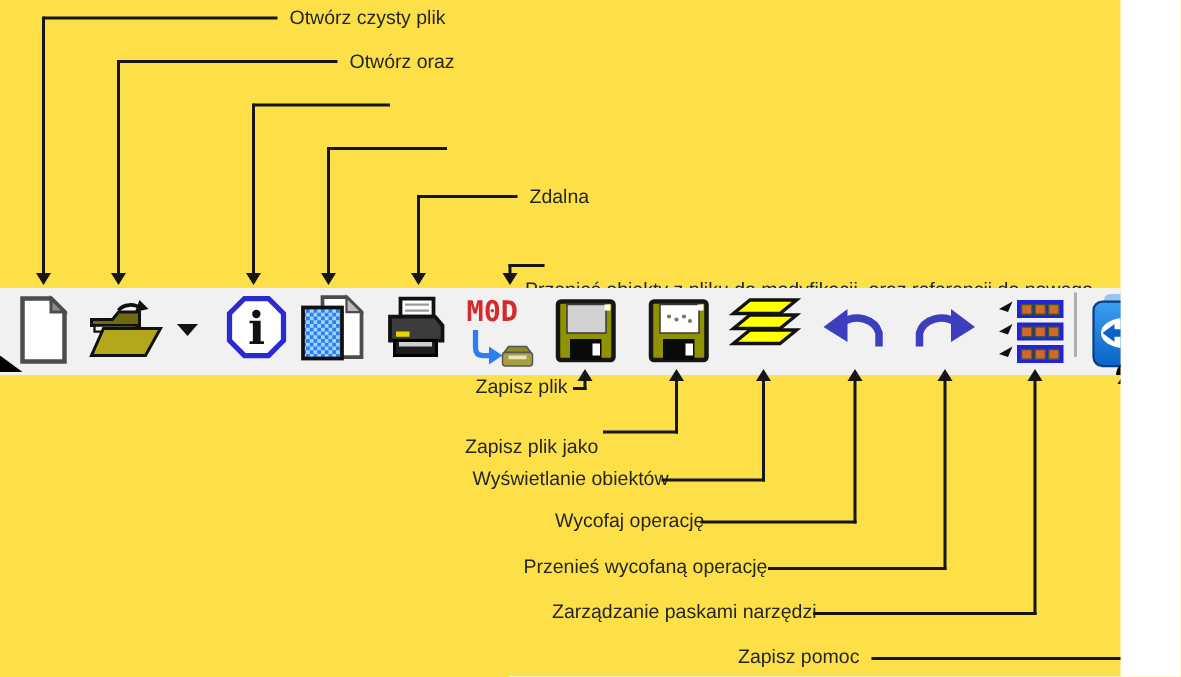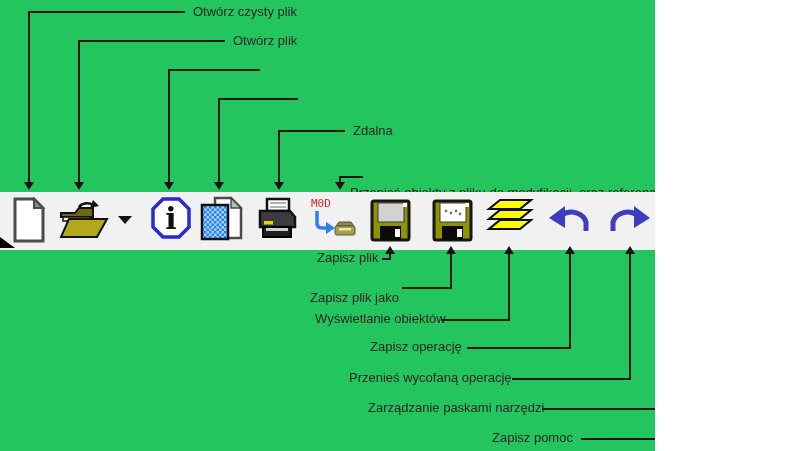--- a/index.html
+++ b/index.html
@@ -1,48 +1,48 @@
 <!DOCTYPE html>
 <html><head>
 <meta charset="utf-8">
 <style>
   html,body{margin:0;padding:0;background:#fff;}
-  #screen{position:relative;width:655px;height:451px;background:#22c55e;overflow:hidden;
+  #screen{position:relative;width:747px;height:451px;background:#fde047;overflow:hidden;
           font-family:"Liberation Sans", sans-serif;}
   .lbl{position:absolute;font-size:13px;line-height:14px;color:#262626;white-space:pre;}
   .hline{position:absolute;height:2px;background:#161616;}
   .vline{position:absolute;width:2px;background:#161616;}
   .ah-down{position:absolute;width:0;height:0;border-left:5px solid transparent;
            border-right:5px solid transparent;border-top:8px solid #161616;}
   .ah-up{position:absolute;width:0;height:0;border-left:5px solid transparent;
          border-right:5px solid transparent;border-bottom:8px solid #161616;}
   #toolbar{position:absolute;left:0;top:192px;width:787px;height:58px;background:#f1f1f2;}
   .tbtn{position:absolute;display:block;}
   .caret{position:absolute;width:0;height:0;border-left:7px solid transparent;
          border-right:7px solid transparent;border-top:8px solid #111;}
   .sep{position:absolute;width:2px;background:#adadad;}
   .curl-left{position:absolute;left:0;top:237px;width:15px;height:11px;background:#000;
              clip-path:polygon(0 0,100% 100%,0 100%);}
   .curl-right{position:absolute;left:744px;top:231px;width:43px;height:19px;background:#000;
               border-top-left-radius:100% 100%;}
-  .modtxt{font-family:"DejaVu Sans Mono", monospace;font-weight:normal;font-size:11px;
+  .modtxt{font-family:"DejaVu Sans Mono", monospace;font-weight:bold;font-size:19px;
           color:#d42a2a;letter-spacing:0px;}
   svg{display:block;}
 </style>
 </head>
 <body>
 
 <div id="screen">
 
   <span class="lbl" style="left:193px;top:5px">Otwórz czysty plik</span>
   <div class="hline" style="left:29px;top:11px;width:156px"></div>
   <div class="vline" style="left:28px;top:11px;height:171px"></div>
   <div class="ah-down" style="left:24px;top:182px"></div>
 
-  <span class="lbl" style="left:233px;top:34px">Otwórz plik</span>
+  <span class="lbl" style="left:233px;top:34px">Otwórz oraz</span>
   <div class="hline" style="left:79px;top:40px;width:146px"></div>
   <div class="vline" style="left:78px;top:40px;height:142px"></div>
   <div class="ah-down" style="left:74px;top:182px"></div>
 
   <div class="hline" style="left:169px;top:69px;width:91px"></div>
   <div class="vline" style="left:168px;top:69px;height:113px"></div>
   <div class="ah-down" style="left:164px;top:182px"></div>
 
   <div class="hline" style="left:219px;top:98px;width:79px"></div>
   <div class="vline" style="left:218px;top:98px;height:84px"></div>
@@ -230,21 +230,21 @@
   <span class="lbl" style="left:310px;top:291px">Zapisz plik jako</span>
   <div class="hline" style="left:402px;top:287px;width:50px"></div>
   <div class="vline" style="left:450px;top:252px;height:37px"></div>
   <div class="ah-up" style="left:446px;top:246px"></div>
 
   <span class="lbl" style="left:315px;top:312px">Wyświetlanie obiektów</span>
   <div class="hline" style="left:441px;top:319px;width:69px"></div>
   <div class="vline" style="left:508px;top:252px;height:69px"></div>
   <div class="ah-up" style="left:504px;top:246px"></div>
 
-  <span class="lbl" style="left:370px;top:340px">Zapisz operację</span>
+  <span class="lbl" style="left:370px;top:340px">Wycofaj operację</span>
   <div class="hline" style="left:467px;top:347px;width:104px"></div>
   <div class="vline" style="left:569px;top:252px;height:97px"></div>
   <div class="ah-up" style="left:565px;top:246px"></div>
 
   <span class="lbl" style="left:349px;top:371px">Przenieś wycofaną operację</span>
   <div class="hline" style="left:512px;top:378px;width:119px"></div>
   <div class="vline" style="left:629px;top:252px;height:128px"></div>
   <div class="ah-up" style="left:625px;top:246px"></div>
 
   <span class="lbl" style="left:368px;top:401px">Zarządzanie paskami narzędzi</span>

